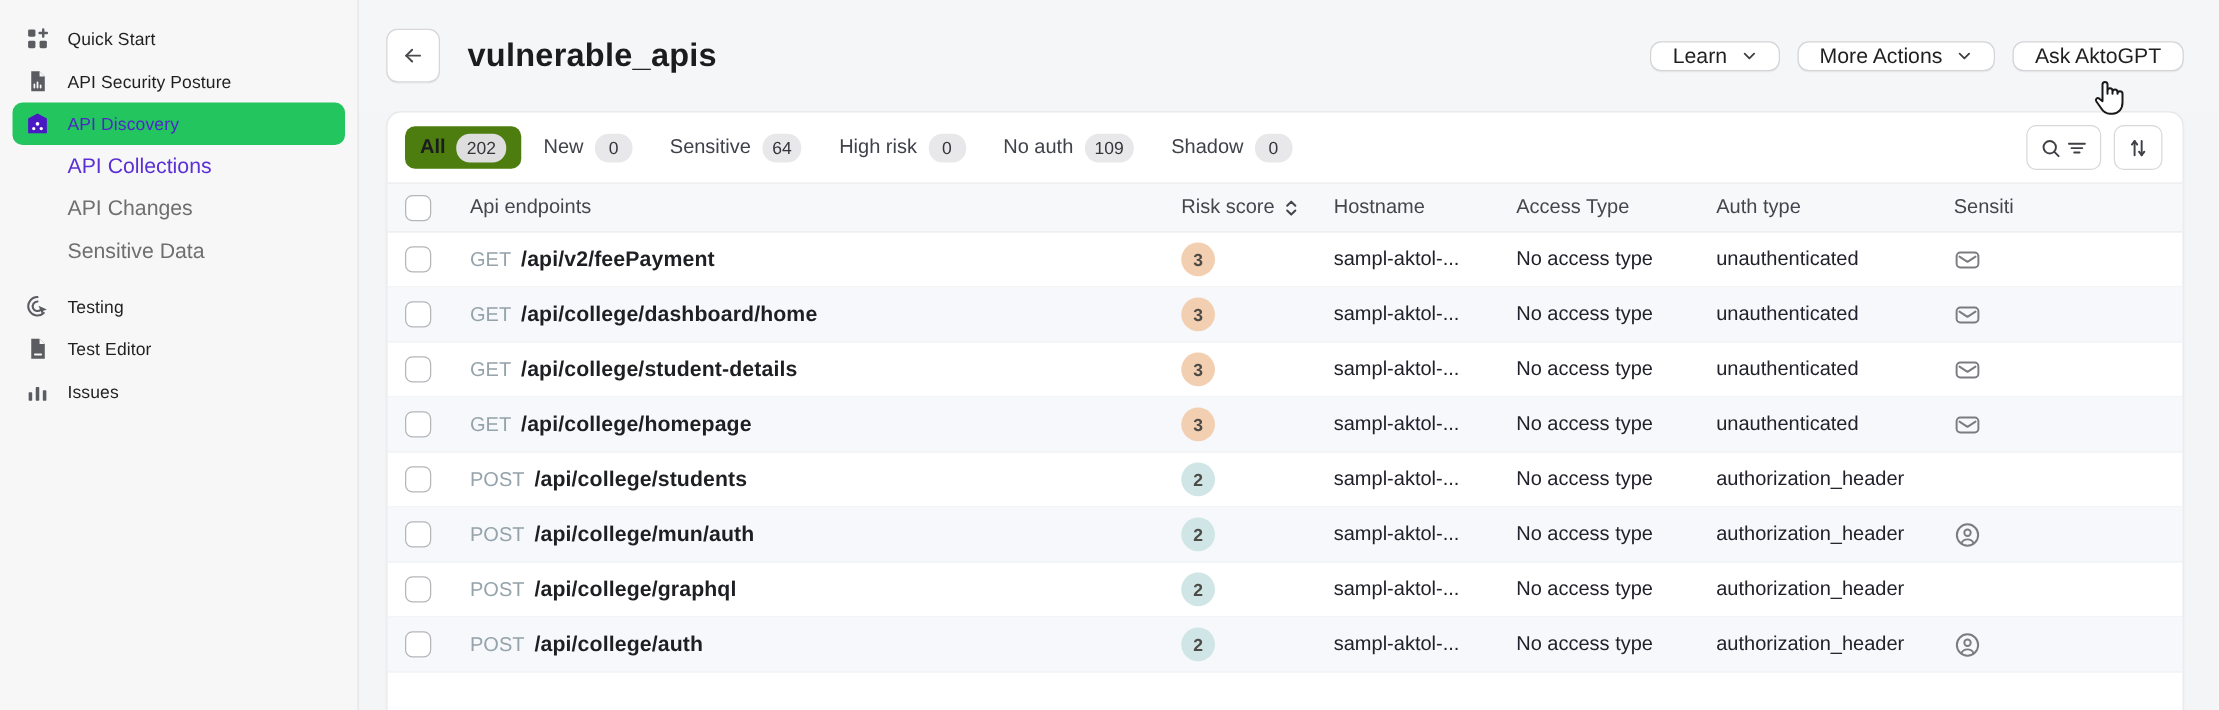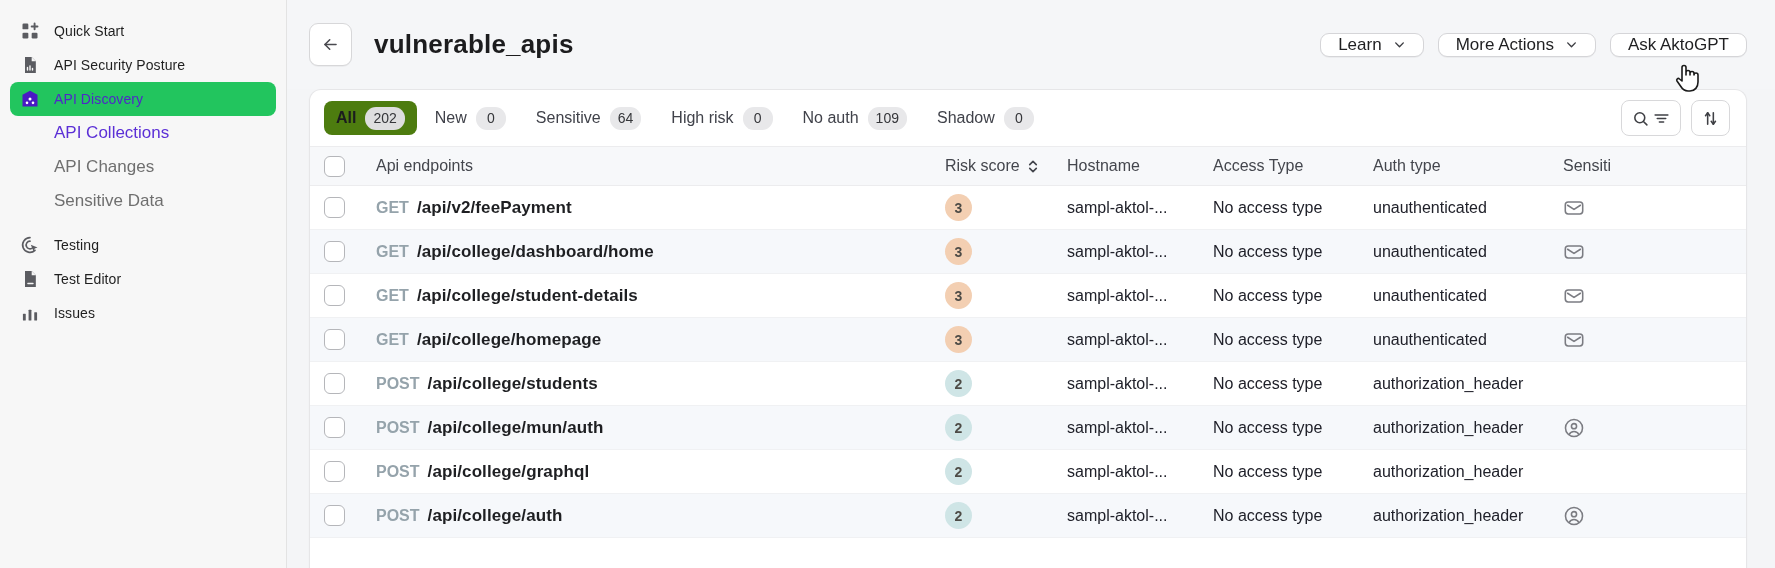--- a/index.html
+++ b/index.html
@@ -148,21 +148,21 @@
     background: #fff; cursor: pointer;
   }
   .c-ep  { flex: 0 0 600px; padding-left: 31px; display: flex; align-items: baseline; gap: 8px; }
   .c-risk{ flex: 0 0 122px; display: flex; align-items: center; }
   .c-host{ flex: 0 0 146px; }
   .c-acc { flex: 0 0 160px; }
   .c-auth{ flex: 0 0 180px; }
   .c-sens{ flex: 1 1 auto; display: flex; align-items: center; padding-left: 10px;}
   .th { font-size: 16px; color: #44464d; white-space: nowrap; }
   .th-sort { display: flex; align-items: center; gap: 7px; }
-  .method { font-size: 16px; color: #95a3ab; font-weight: bold; }
+  .method { font-size: 16px; color: #95a3ab; font-weight: normal; }
   .path { font-size: 17px; color: #1e1f22; font-weight: bold; letter-spacing: .1px; }
   .badge {
     width: 27px; height: 27px; border-radius: 50%;
     display: flex; align-items: center; justify-content: center;
     font-size: 14px; font-weight: bold; color: #4d4b46;
   }
   .b3 { background: #f3cfb2; }
   .b2 { background: #cfe5e6; }
   .cell { font-size: 16px; color: #20212a; white-space: nowrap; }
 

